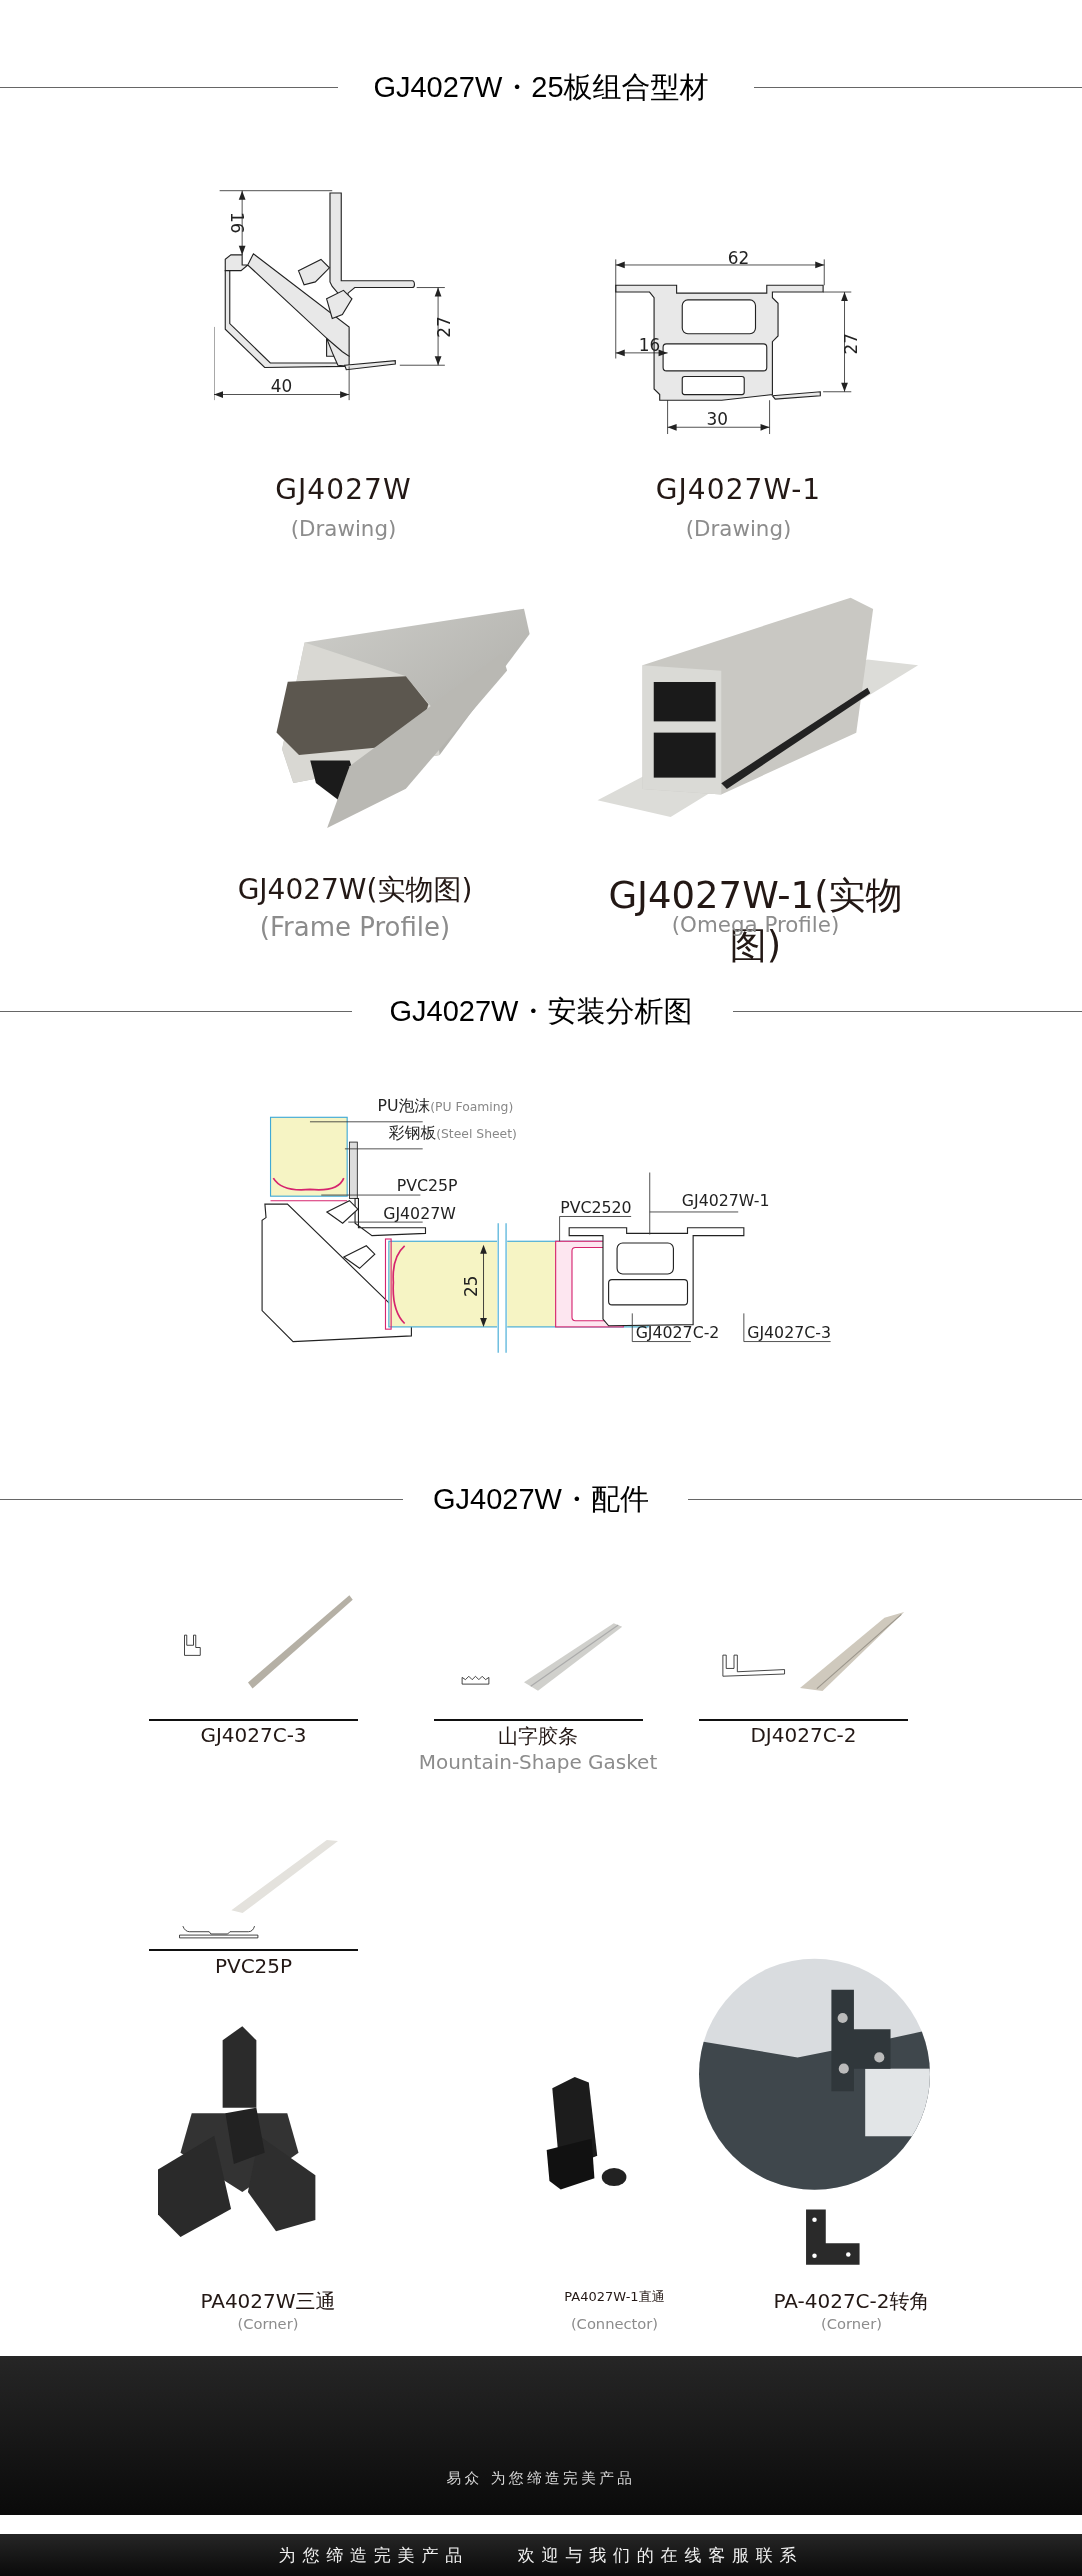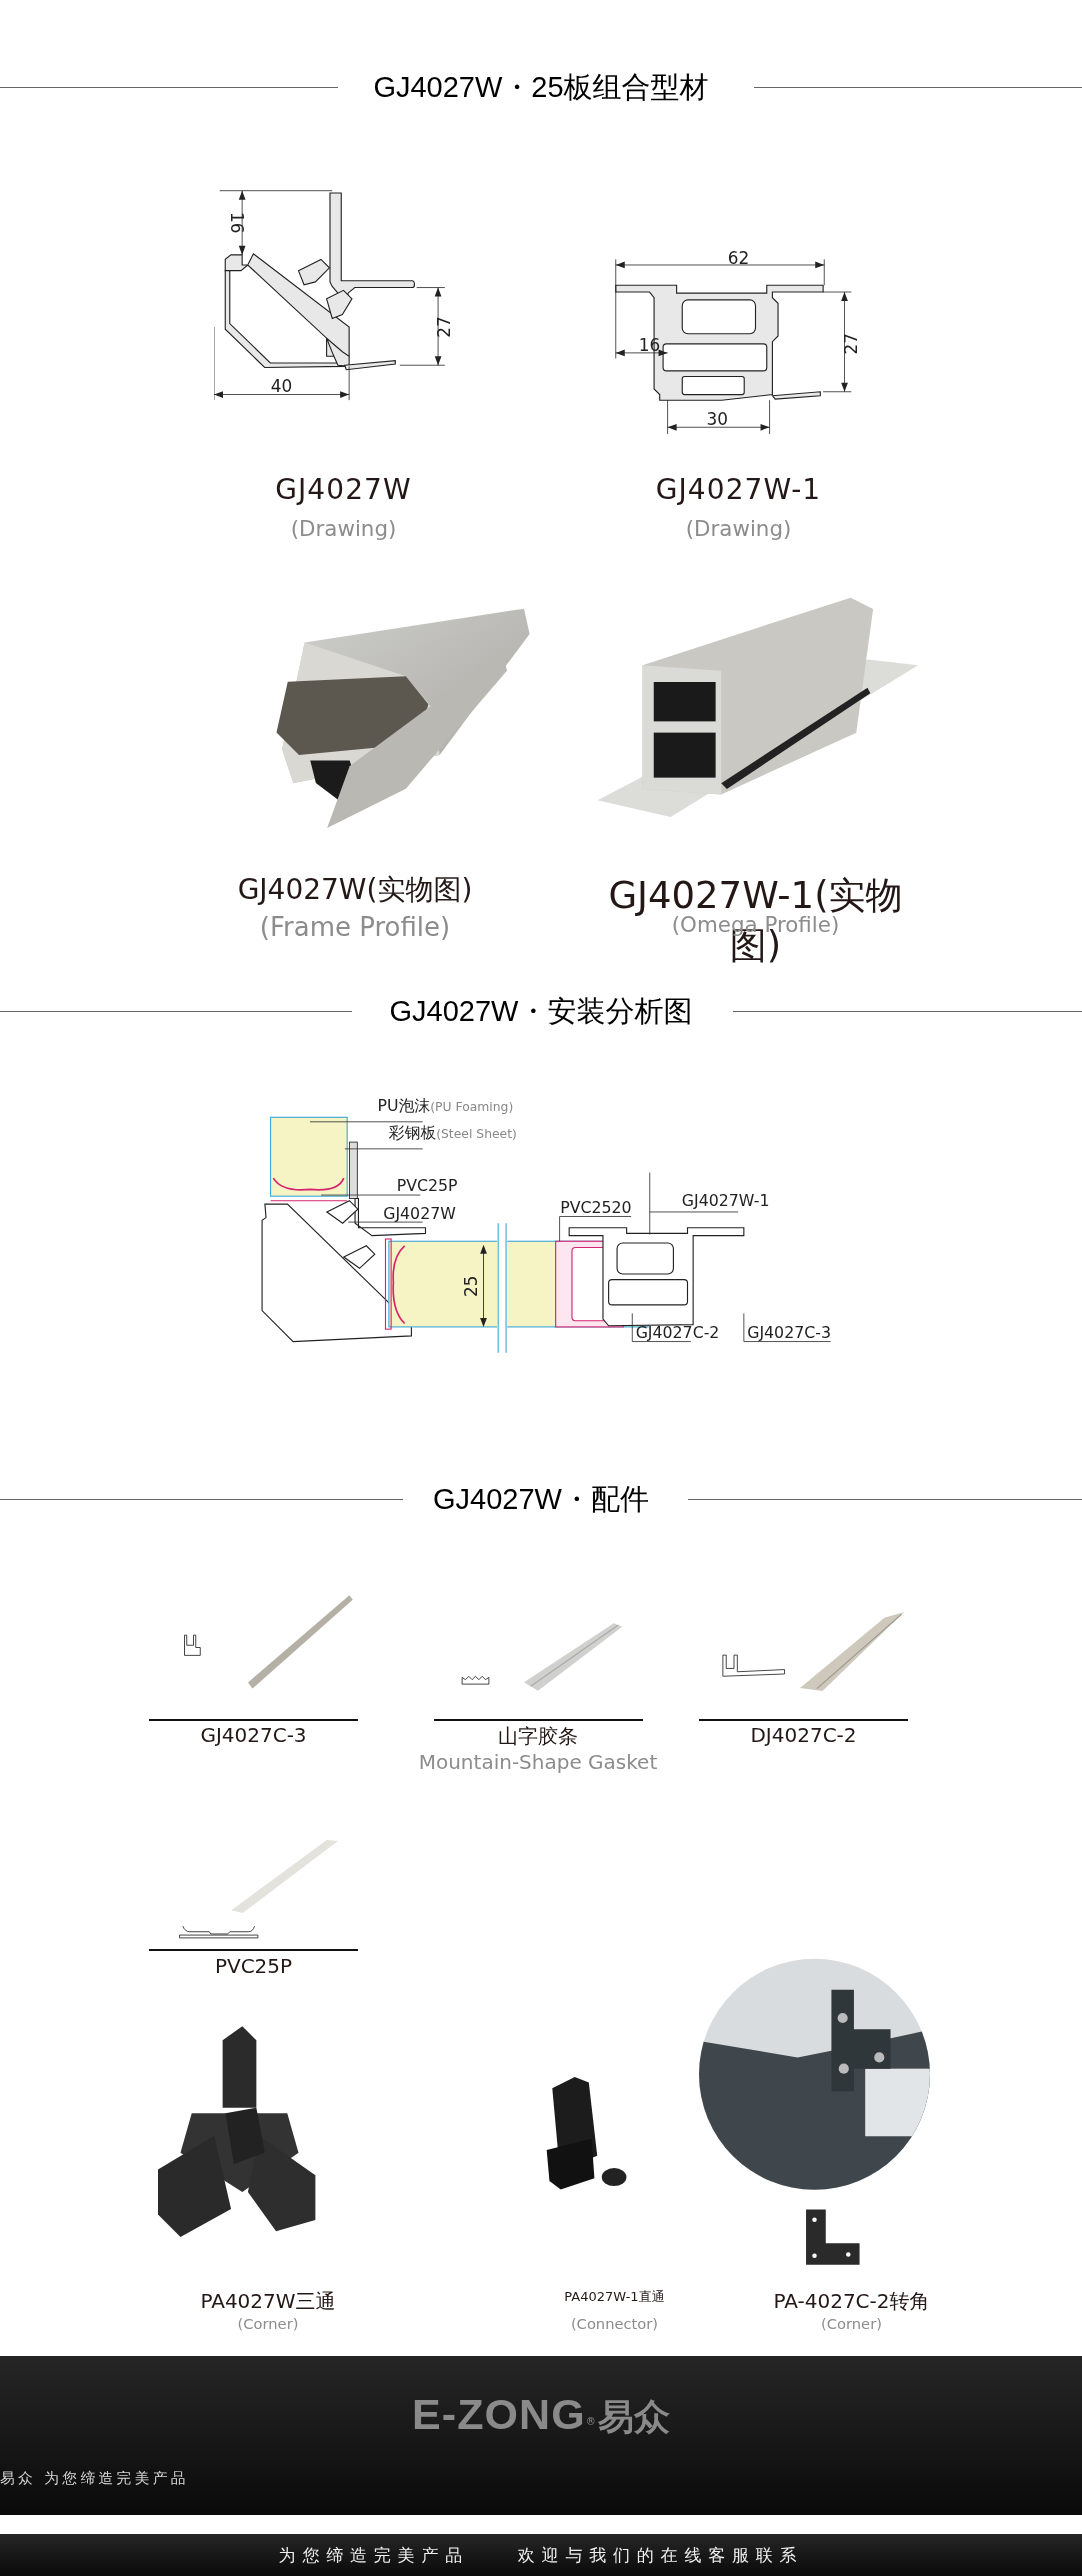--- a/index.html
+++ b/index.html
@@ -303,21 +303,18 @@
     <path d="M195,450 L230,450 L230,510 L290,510 L290,548 L195,548 Z" fill="#2a2a2a"></path>
     <circle cx="210" cy="468" r="4" fill="#fff"></circle>
       <circle cx="210" cy="532" r="4" fill="#fff"></circle>
       <circle cx="270" cy="530" r="4" fill="#fff"></circle>
   </svg>
 </div>
 <div class="cap-main" style="left:733px;top:2288px;width:237px;font-size:20px;">PA-4027C-2转角</div>
 <div class="cap-sub" style="left:733px;top:2315px;width:237px;font-size:14.7px;">(Corner)</div>
 
 <div class="footer-dark" style="top:2356px;height:159px;">
-  <div class="abs" style="left:0;top:34px;width:1082px;text-align:center;">
-    <span style="font-family:'Liberation Sans',sans-serif;font-weight:bold;font-size:43px;letter-spacing:1.1px;color:#8a8a8a;">E-ZONG</span><sup style="font-size:10px;color:#8a8a8a;">®</sup><span style="font-family:'DejaVu Sans',sans-serif;font-weight:bold;font-size:36px;color:#8a8a8a;margin-left:2.3px;">易众</span>
-  </div>
-  <div class="abs" style="left:0;top:113px;width:1082px;font-size:14.7px;letter-spacing:3.4px;color:#d8d8d8;font-family:'DejaVu Sans',sans-serif;">易众 为您缔造完美产品</div>
+  <div class="abs" style="left:0;top:113px;width:1082px;text-align:center;font-size:14.7px;letter-spacing:3.4px;color:#d8d8d8;font-family:'DejaVu Sans',sans-serif;">易众 为您缔造完美产品</div>
 </div>
 <div class="footer-dark" style="top:2534px;height:42px;">
   <div class="abs" style="left:0;top:10px;width:1082px;text-align:center;font-size:17px;letter-spacing:6.8px;color:#f0f0f0;font-family:'DejaVu Sans',sans-serif;white-space:pre;">为您缔造完美产品    欢迎与我们的在线客服联系</div>
 </div>
 
 
 </body></html>

